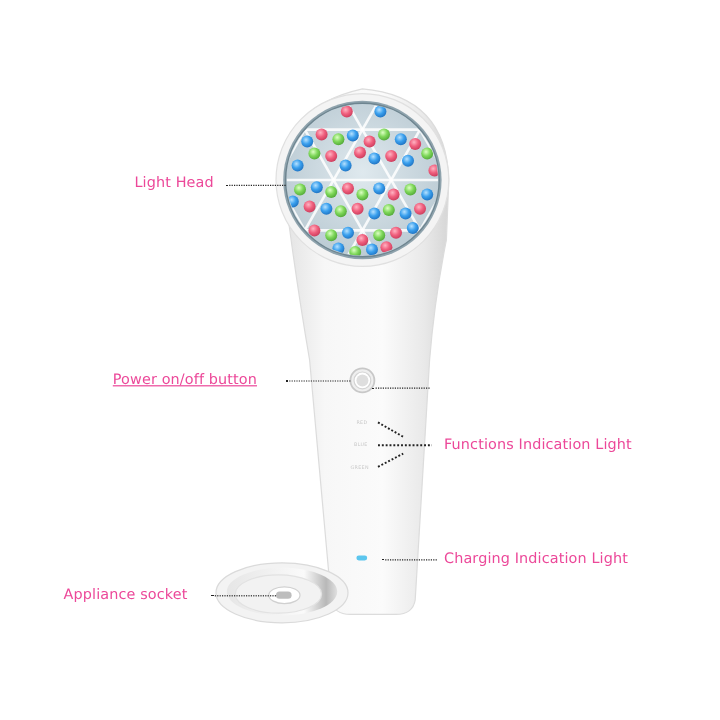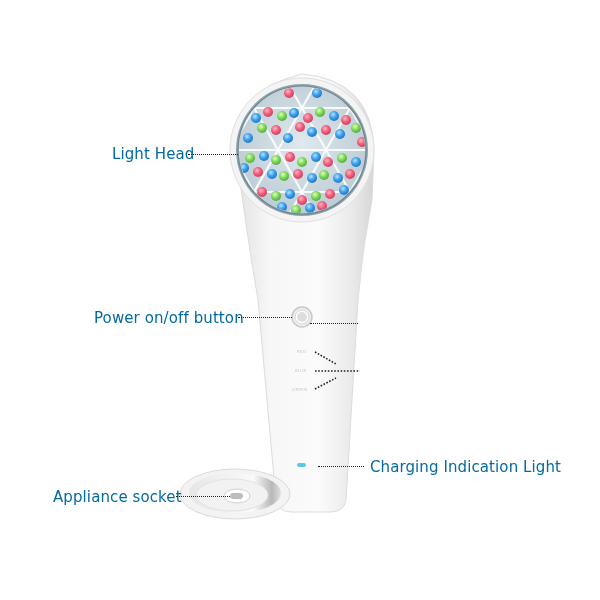--- a/index.html
+++ b/index.html
@@ -1,18 +1,18 @@
 <!DOCTYPE html>
 <html><head>
 <meta charset="utf-8">
 <style>
   html,body{margin:0;padding:0;background:#ffffff;}
   body{width:600px;height:600px;position:relative;overflow:hidden;font-family:"DejaVu Sans","Liberation Sans",sans-serif;}
   .stage{position:absolute;left:0;top:0;width:600px;height:600px;}
-  .label{position:absolute;font-size:15px;color:#0369a1;white-space:nowrap;letter-spacing:0.1px;}
+  .label{position:absolute;font-size:12px;color:#ec4899;white-space:nowrap;letter-spacing:0.1px;}
   .dots{position:absolute;height:0;border-top:1.6px dotted #222;}
   .device-svg{position:absolute;left:0;top:0;}
   .tiny{position:absolute;font-size:4px;color:#c8c8c8;letter-spacing:0.3px;}
 </style>
 </head>
 <body>
 
 <div class="stage">
 
   <svg class="device-svg" width="600" height="600" viewBox="0 0 600 600">
@@ -161,25 +161,26 @@
     </g>
   </svg>
 
   <div class="tiny" style="left:297px;top:349px;">RED</div>
   <div class="tiny" style="left:295px;top:368px;">BLUE</div>
   <div class="tiny" style="left:292px;top:387px;">GREEN</div>
 
   <div class="label" style="left:112px;top:145px;">Light Head</div>
   <div class="dots" style="left:188px;top:154px;width:50px;"></div>
 
-  <div class="label" style="left:94px;top:309px;">Power on/off button</div>
+  <div class="label" style="left:94px;top:309px;text-decoration:underline;">Power on/off button</div>
   <div class="dots" style="left:238px;top:317px;width:54px;"></div>
 
   <div class="dots" style="left:310px;top:323px;width:48px;"></div>
 
+  <div class="label" style="left:370px;top:363px;">Functions Indication Light</div>
 
   <div class="dots" style="left:318px;top:466px;width:46px;"></div>
   <div class="label" style="left:53px;top:488px;">Appliance socket</div>
 
   <div class="label" style="left:370px;top:458px;">Charging Indication Light</div>
   <div class="dots" style="left:176px;top:496px;width:54px;"></div>
 
 </div>
 
 </body></html>

